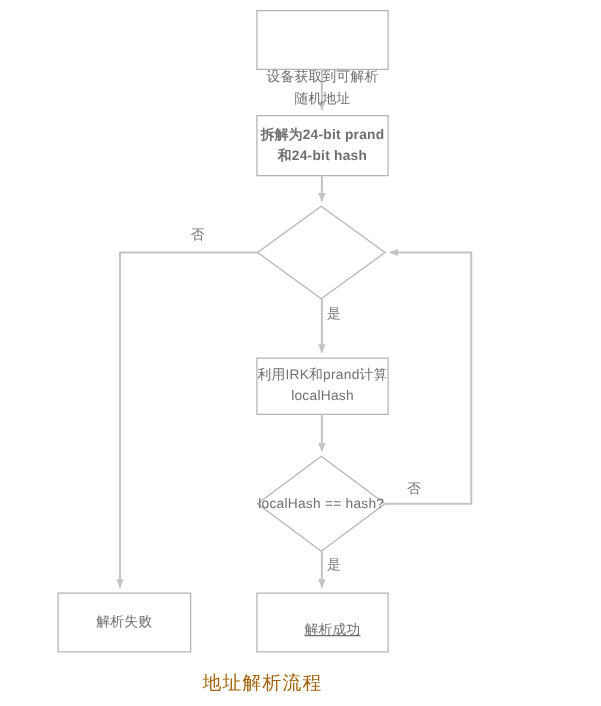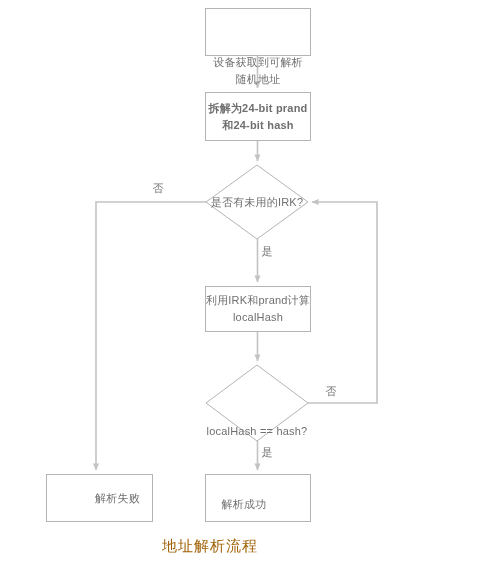--- a/index.html
+++ b/index.html
@@ -111,30 +111,29 @@
       <path d="M257.5,441 L257.5,470" stroke="#c3c3c3" stroke-width="1.6" fill="none" marker-end="url(#arrow)"></path>
     </g>
   </svg>
 
   <div class="node-text" style="left:205px; top:8px; width:106px; height:48px;margin-top:39px;">设备获取到可解析
 随机地址</div>
 
   <div class="node-text" style="left:205px; top:92px; width:106px; height:49px;font-weight:bold;">拆解为24-bit prand
 和24-bit hash</div>
 
-  <div class="node-text" style="left:197px; top:190px; width:120px; height:24px;">是否有未用的IRK?</div>
 
   <div class="node-text" style="left:205px; top:286px; width:106px; height:46px;">利用IRK和prand计算
 localHash</div>
 
-  <div class="node-text" style="left:197px; top:391px; width:120px; height:24px;margin-top:28px;">localHash == hash?</div>
+  <div class="node-text" style="left:197px; top:391px; width:120px; height:24px;">localHash == hash?</div>
 
-  <div class="node-text" style="left:64px; top:474px; width:107px; height:48px;">解析失败</div>
+  <div class="node-text" style="left:46px; top:474px; width:107px; height:48px;">解析失败</div>
 
-  <div class="node-text" style="left:191px; top:474px; width:106px; height:60px;">解析成功</div>
+  <div class="node-text" style="left:213px; top:474px; width:106px; height:60px;text-decoration:underline;">解析成功</div>
 
   <div class="edge-label" style="left:151px; top:182px; width:14px;">否</div>
 
   <div class="edge-label" style="left:260px; top:245px; width:14px;">是</div>
 
   <div class="edge-label" style="left:324px; top:385px; width:14px;">否</div>
 
   <div class="edge-label" style="left:260px; top:446px; width:14px;">是</div>
 
   <div class="caption">地址解析流程</div>

